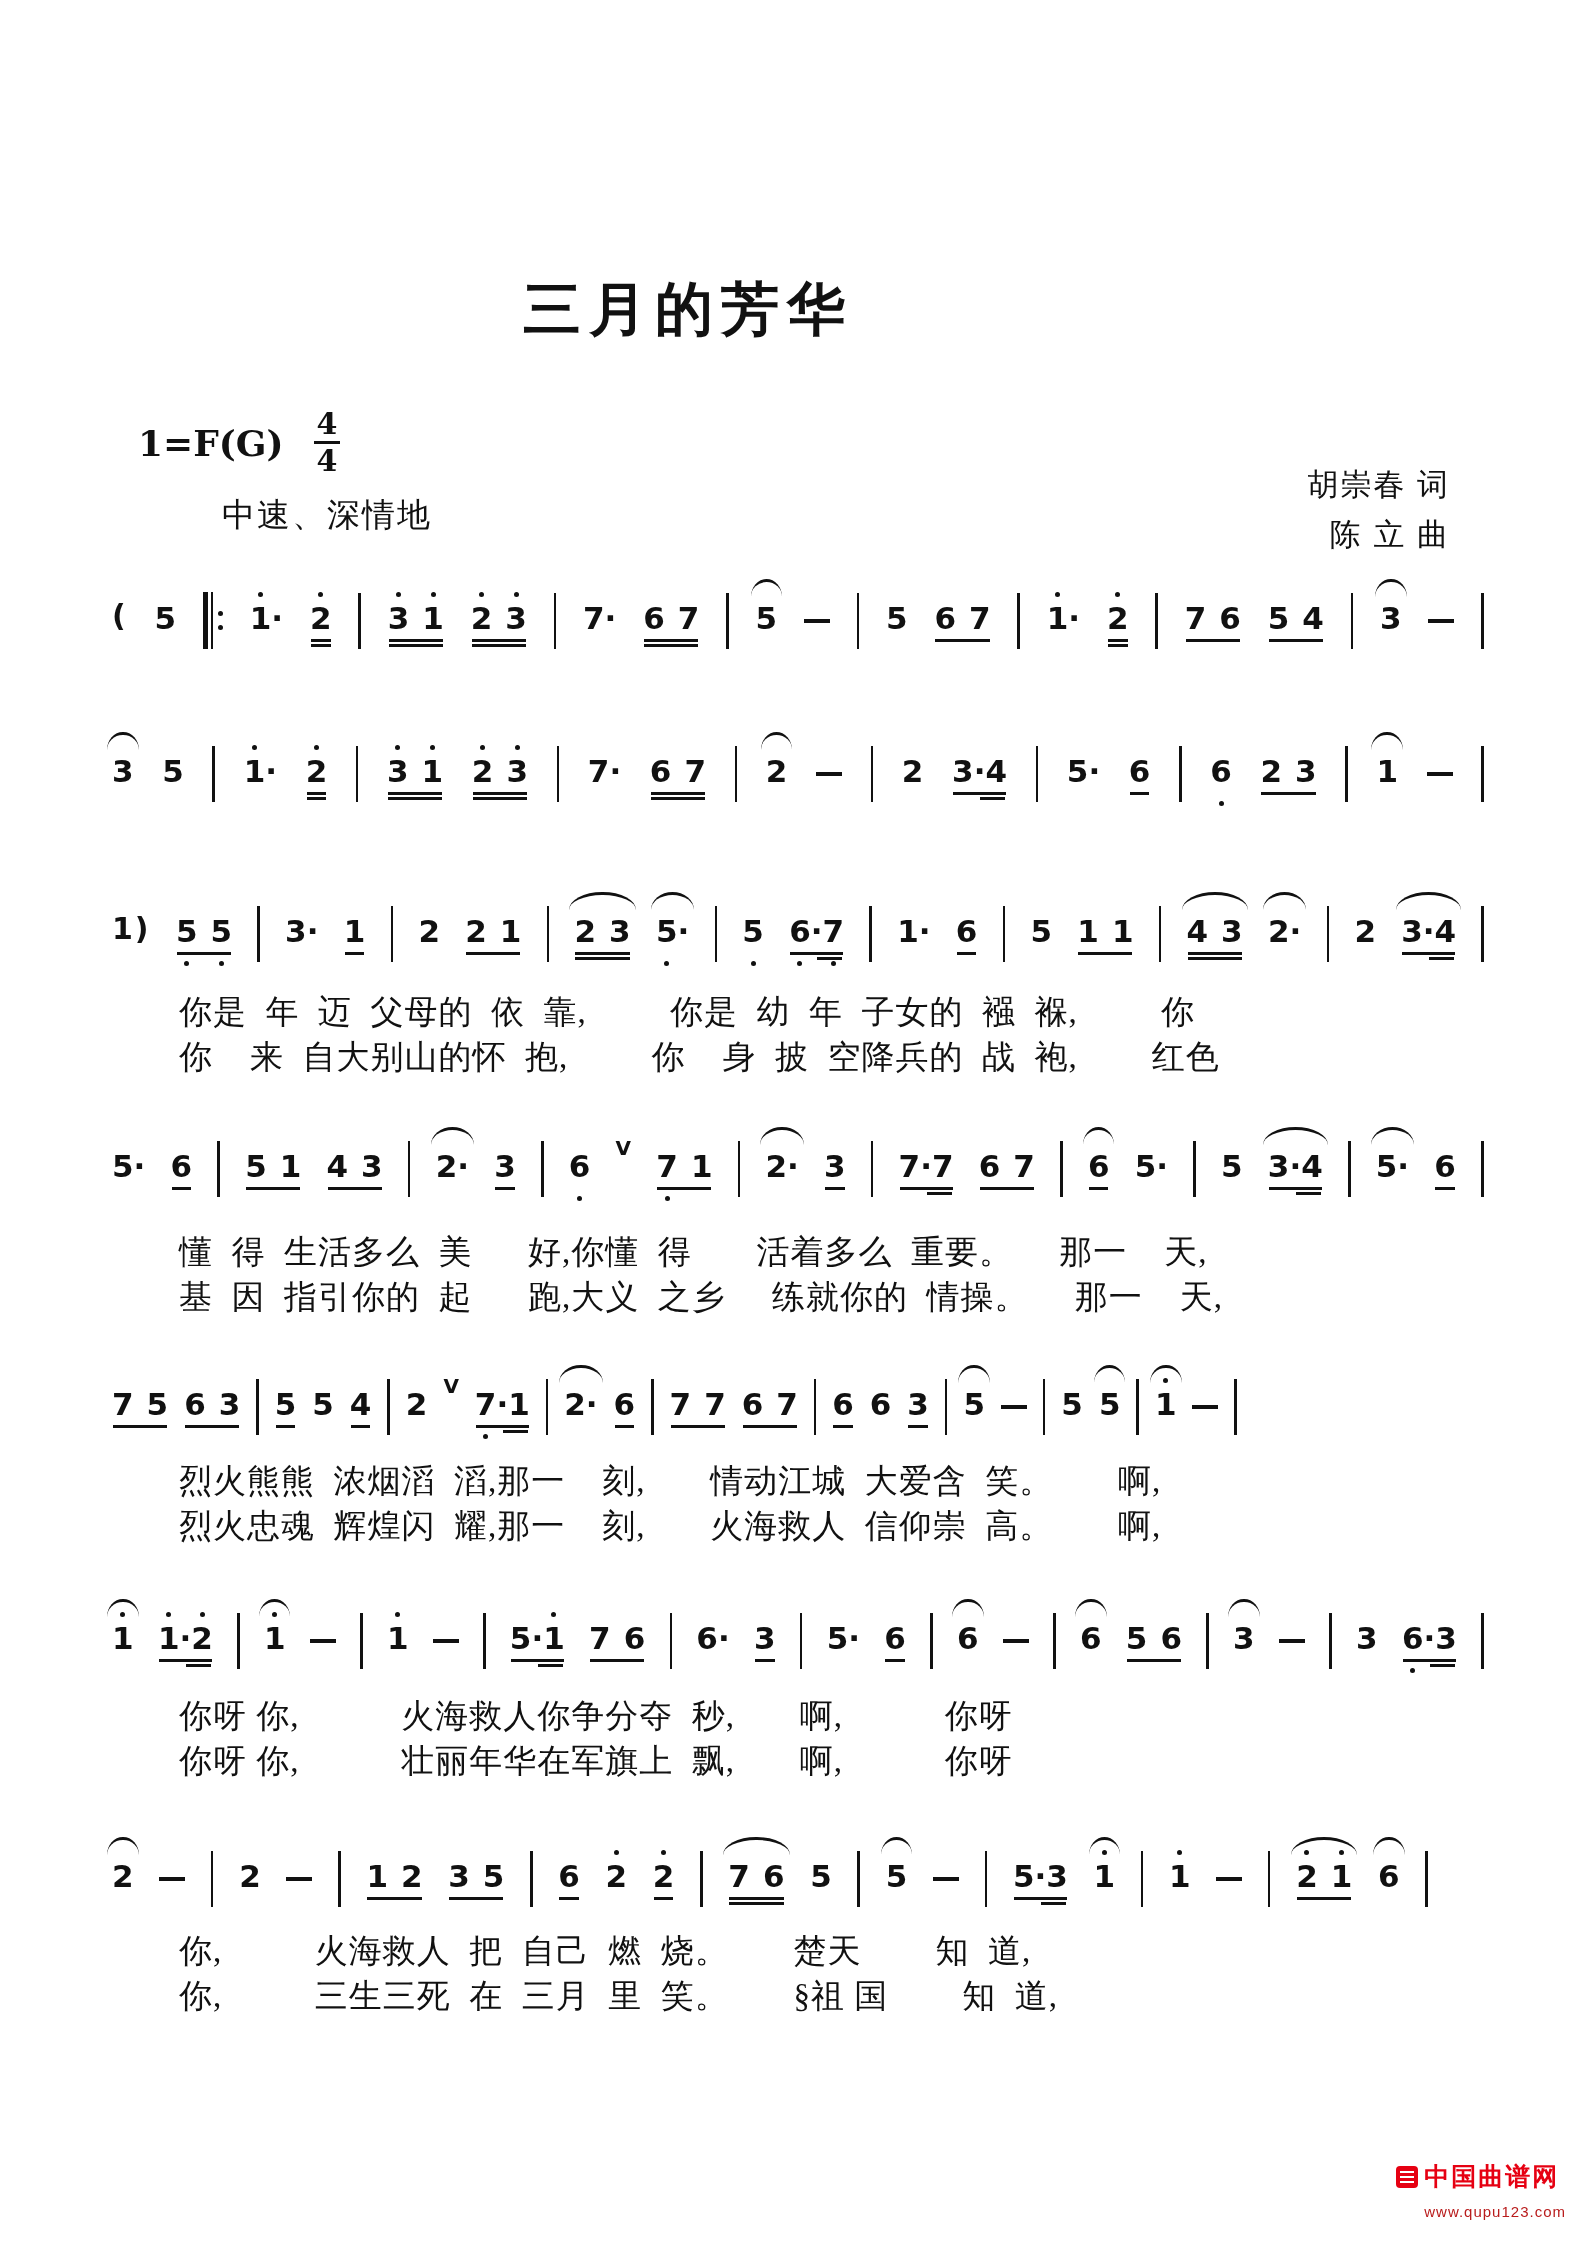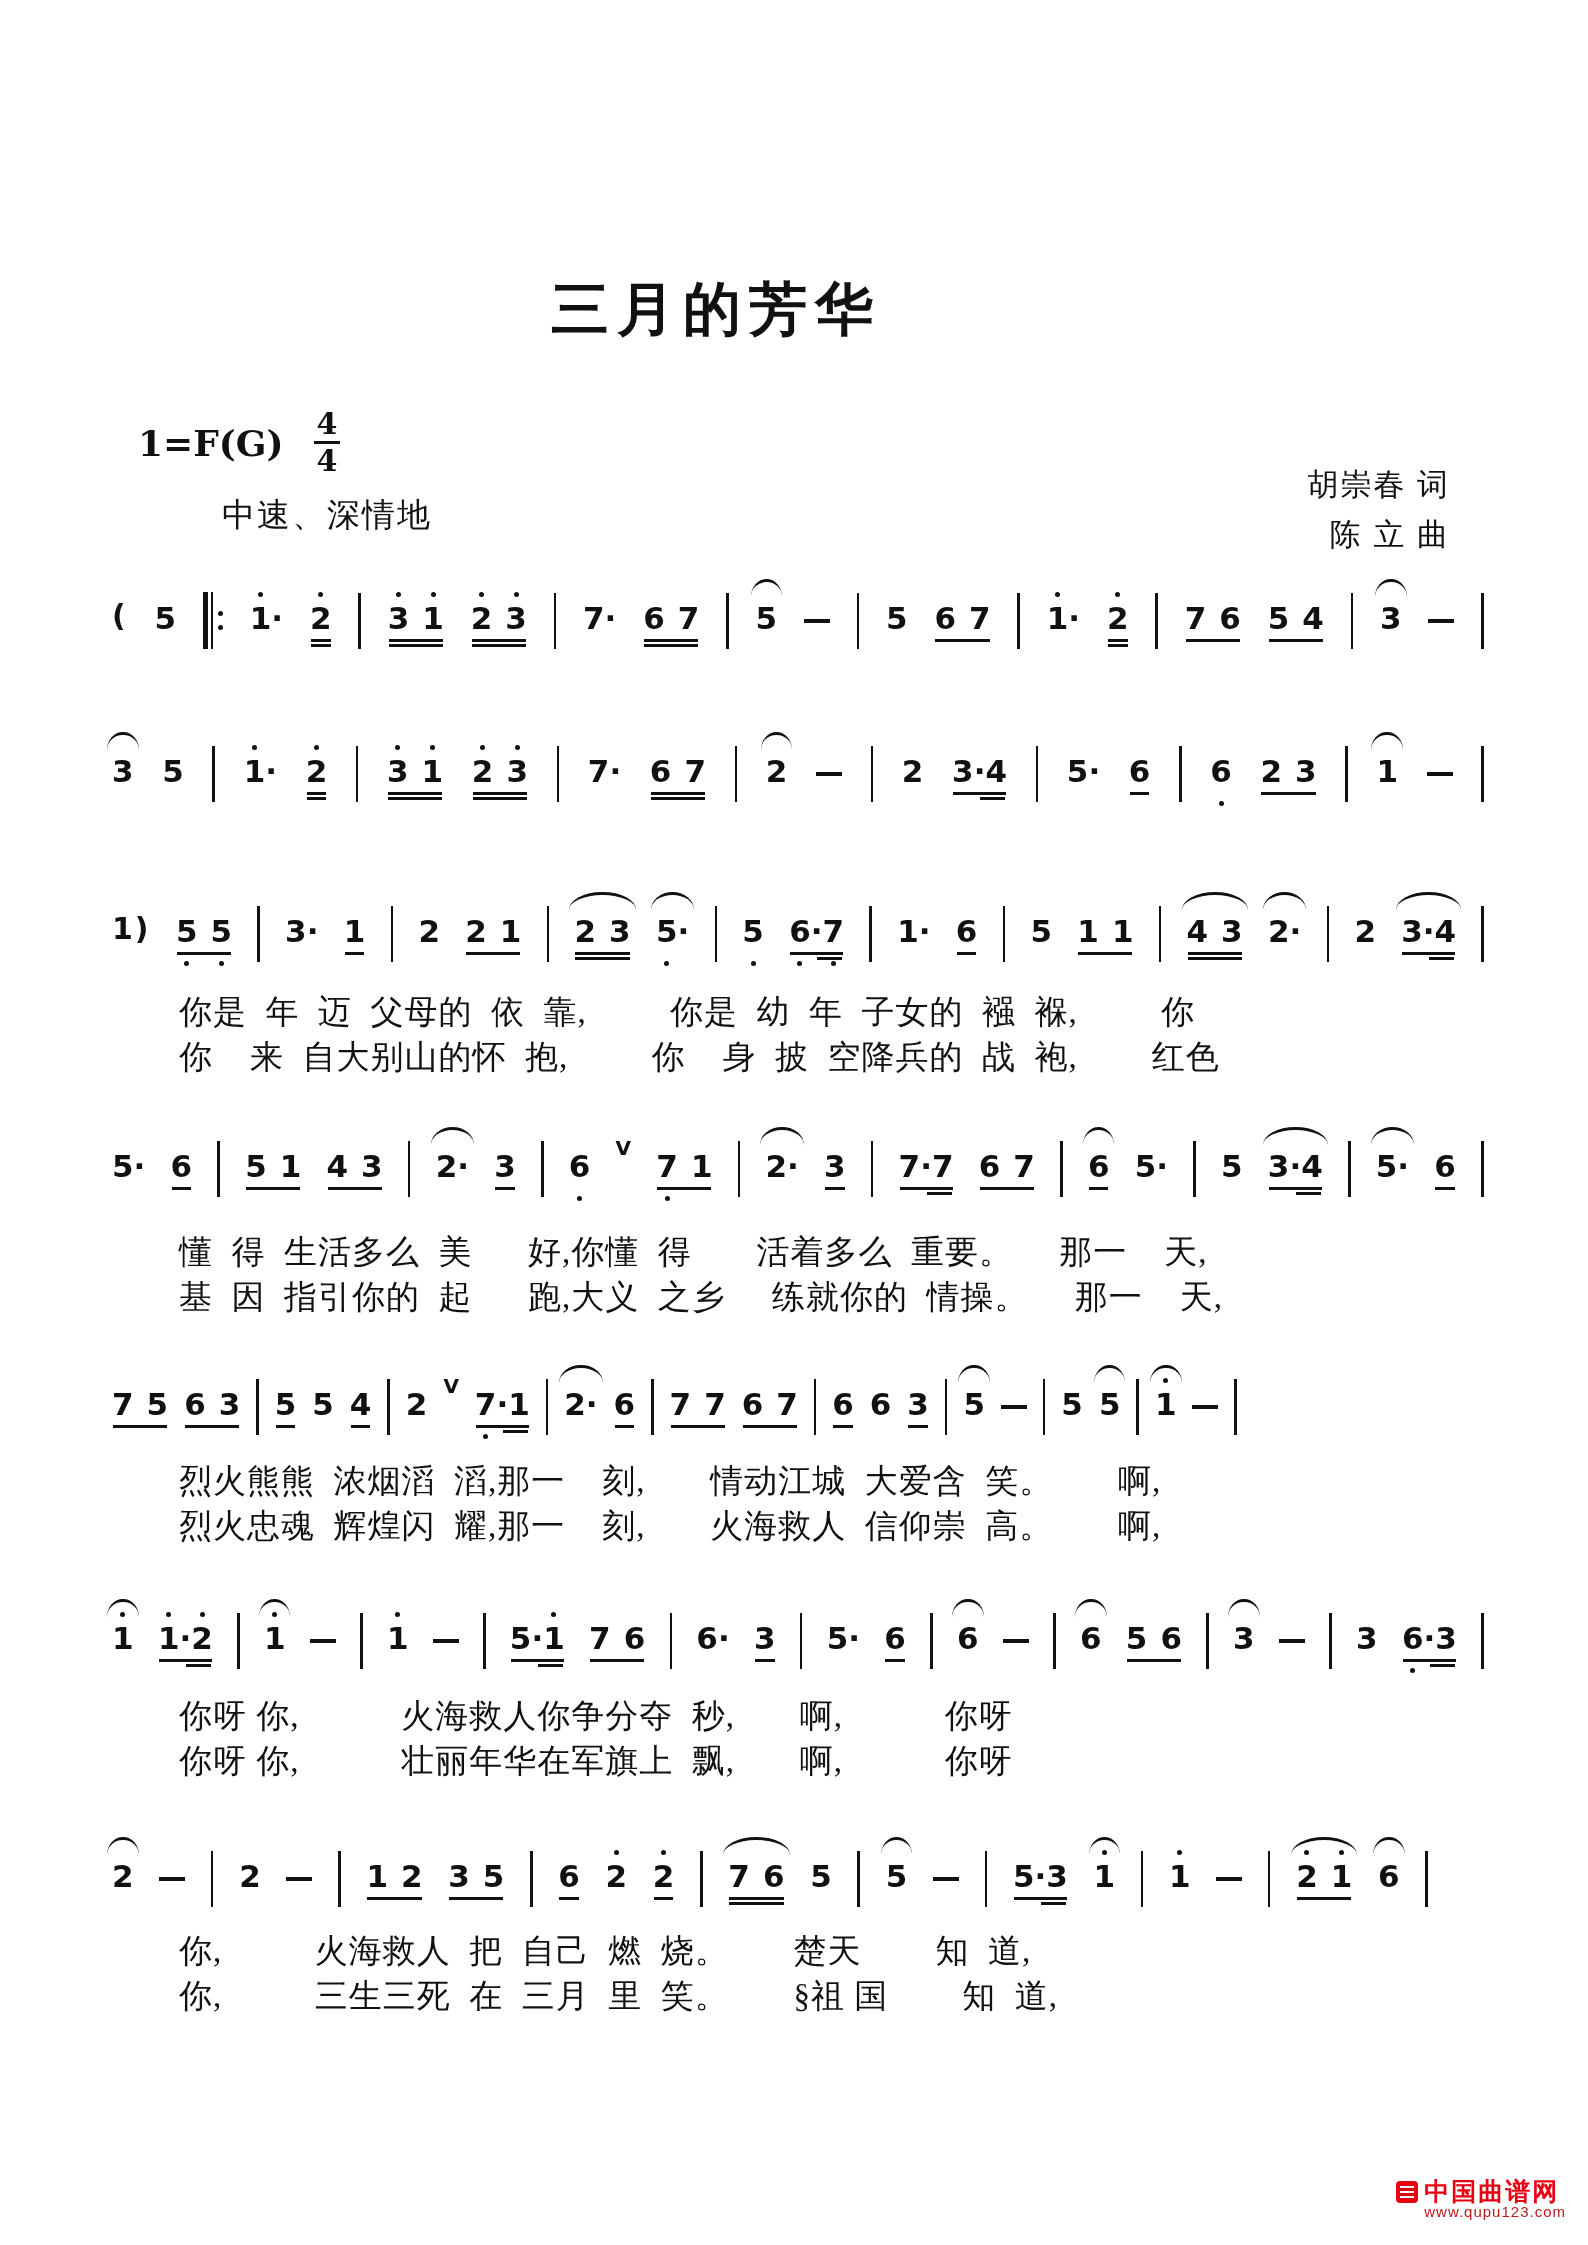--- a/index.html
+++ b/index.html
@@ -2,21 +2,21 @@
 <html><head>
 <meta charset="utf-8">
 <style>
   html,body{margin:0;padding:0;}
   body{width:1588px;height:2245px;background:#ffffff;position:relative;overflow:hidden;
        font-family:"Liberation Serif","DejaVu Serif",serif;color:#111;}
   .abs{position:absolute;}
 
   
   #title{top:278px;left:0;width:1376px;text-align:center;
-         font:bold 58px/1.1 "DejaVu Serif","Liberation Serif",serif;letter-spacing:8px;padding-left:28px;}
+         font:bold 58px/1.1 "DejaVu Serif","Liberation Serif",serif;letter-spacing:8px;}
   #keysig{left:138px;top:408px;display:flex;align-items:center;gap:24px;
           font:bold 36px/1 "DejaVu Serif",serif;}
   .ts{display:inline-flex;flex-direction:column;align-items:center;
       font:bold 30px/32px "DejaVu Serif",serif;margin-left:6px;}
   .ts .tsn{border-bottom:3px solid #111;padding:0 3px 1px;}
   .ts .tsd{padding:1px 3px 0;}
   #tempo{left:222px;top:499px;font:33px/1 "Liberation Serif",serif;letter-spacing:2px;}
   #credits{top:460px;right:138px;text-align:right;
            font:31px/50px "Liberation Sans","DejaVu Sans",sans-serif;letter-spacing:2px;}
 
@@ -45,21 +45,21 @@
   .rbar .b1{width:5px;height:57px;background:#111;}
   .rbar .b2{width:2px;height:57px;background:#111;}
   .rbar .dots{display:flex;flex-direction:column;gap:9px;margin-left:2px;}
   .rbar .dots i{width:5px;height:5px;border-radius:50%;background:#111;}
 
   
   .lyr{position:absolute;left:150px;font:33px/1.2 "Liberation Serif","DejaVu Serif",serif;
        white-space:pre;letter-spacing:1px;margin-left:29px;}
 
   
-  #wm{right:22px;bottom:26px;display:flex;flex-direction:column;align-items:flex-start;gap:0;}
+  #wm{right:22px;bottom:26px;display:flex;flex-direction:column;align-items:flex-start;gap:15px;}
   #wm .row{display:flex;align-items:center;gap:6px;}
   .wmlogo{width:22px;height:22px;background:#e60012;border-radius:4px;position:relative;}
   .wmlogo::before{content:"";position:absolute;left:4px;right:4px;top:5px;height:2px;background:#fff;
                   box-shadow:0 5px 0 #fff,0 10px 0 #fff;}
   .wmname{font:bold 25px/1 "Liberation Sans","DejaVu Sans",sans-serif;color:#e60012;letter-spacing:2px;}
   .wmurl{font:15px/1 "Liberation Sans","DejaVu Sans",sans-serif;color:#b91c1c;margin-left:28px;letter-spacing:1px;}
 </style>
 </head>
 <body>
 

